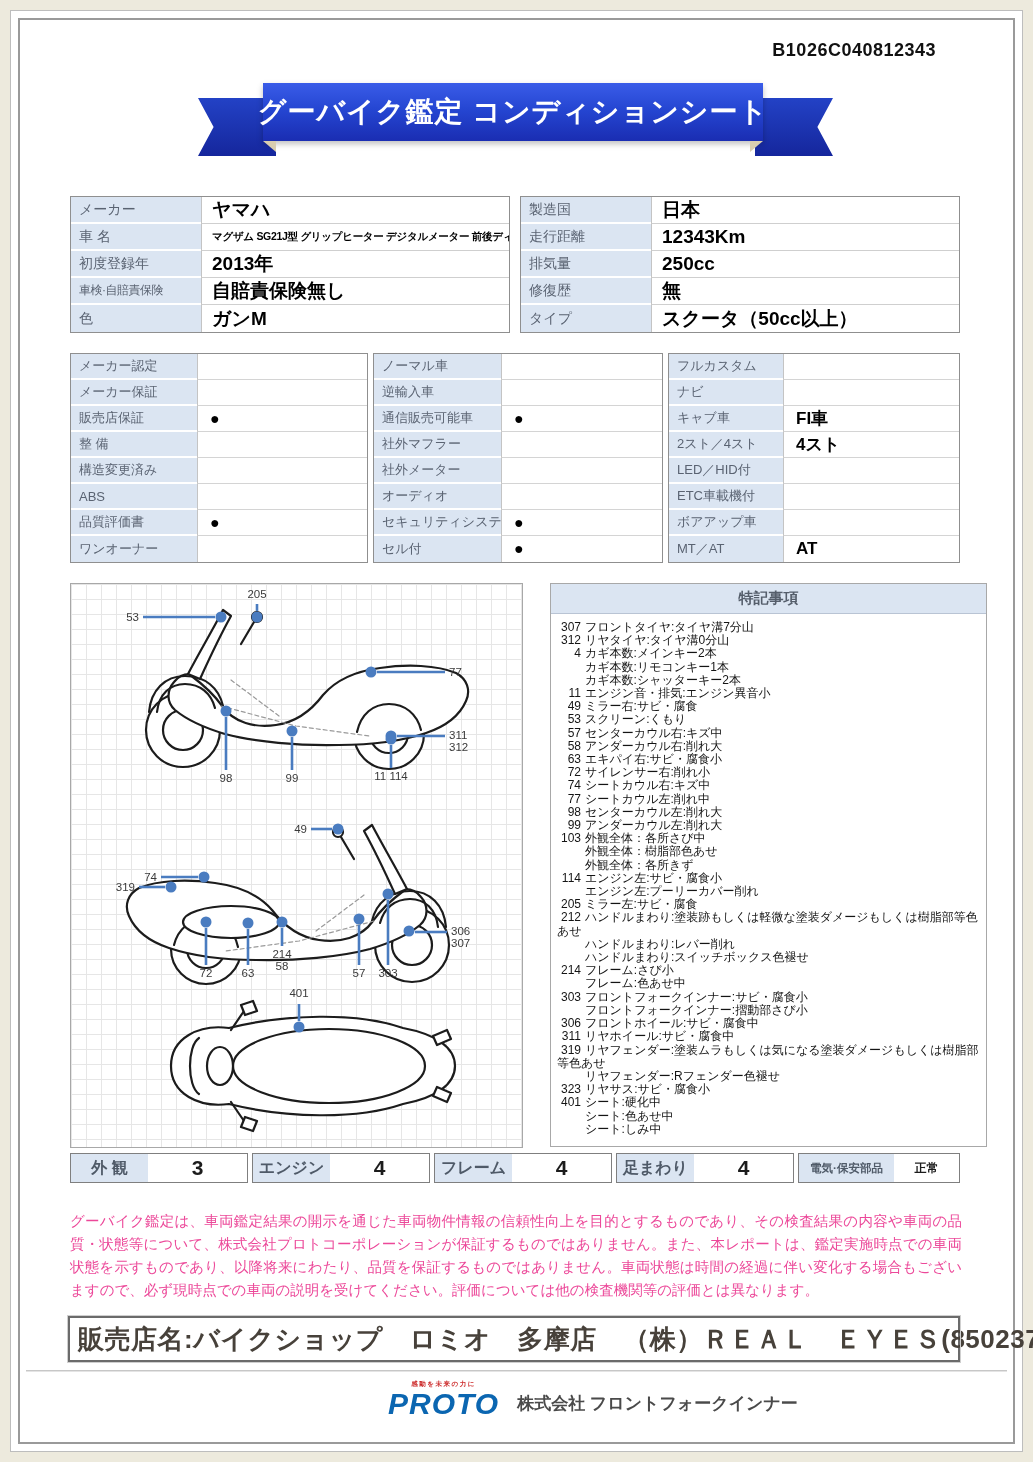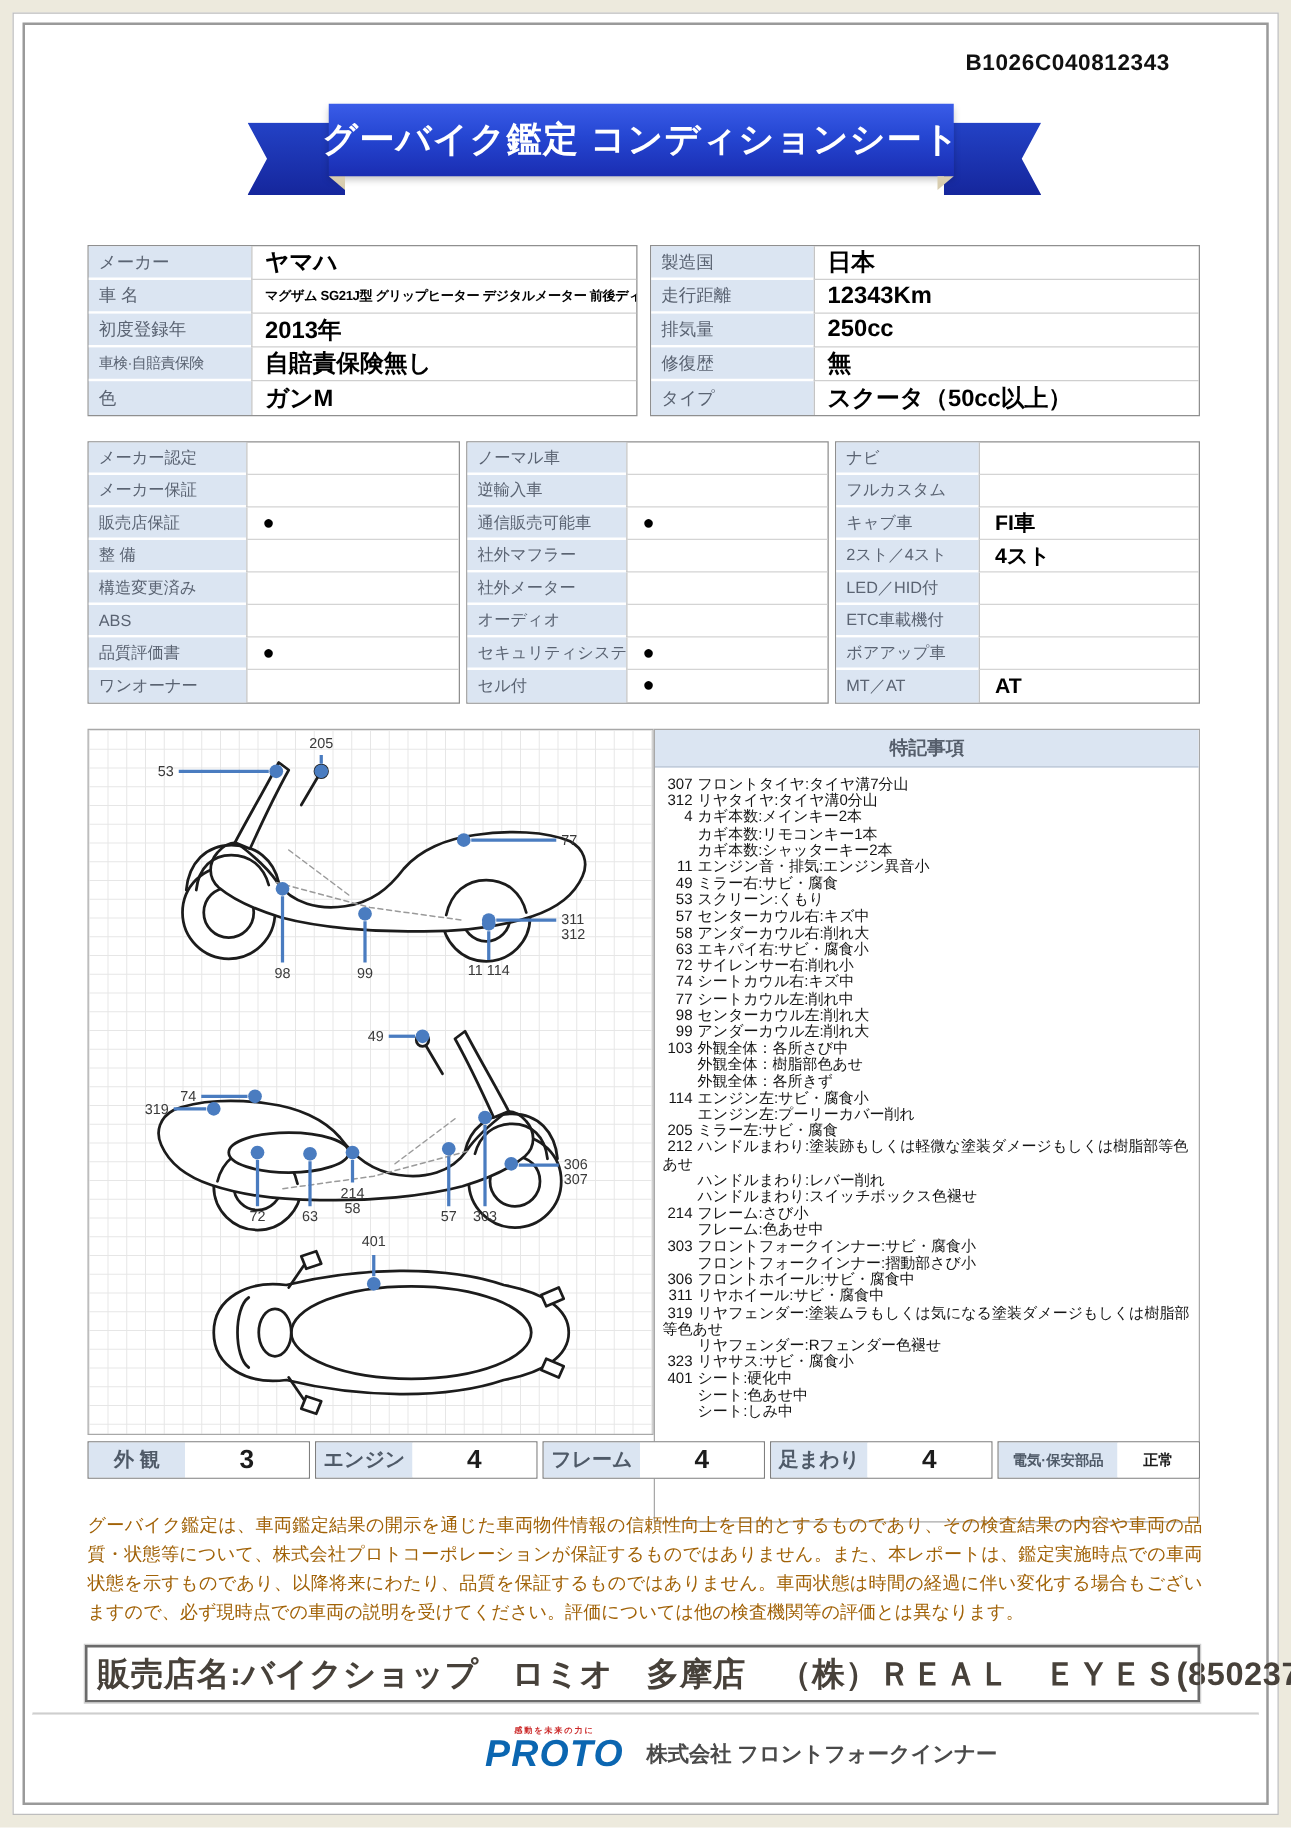--- a/index.html
+++ b/index.html
@@ -101,21 +101,21 @@
   #diagram-svg path, #diagram-svg circle, #diagram-svg ellipse
     { stroke:#1c1c1c; stroke-width:2.2; fill:none; stroke-linejoin:round; stroke-linecap:round; }
   #diagram-svg .fill { fill:#fff; }
   #diagram-svg .dash { stroke:#9a9a9a; stroke-width:1.2; stroke-dasharray:4 3; }
   #diagram-svg .callout-line { stroke:var(--callout_blue); stroke-width:2.6; }
   #diagram-svg .callout-dot  { fill:var(--callout_blue); stroke:none; }
   #diagram-svg .callout-num  { fill:#3a3a3a; font-size:11.5px; font-weight:500; stroke:none;
                                font-family:"Liberation Sans","DejaVu Sans",sans-serif; }
 
   .notes-panel {
-    position:absolute; left:503px; top:563px; width:437px; height:635px;
+    position:absolute; left:530px; top:563px; width:437px; height:564px;
     border:1px solid #a8a8a8; background:#fff; overflow:hidden;
   }
   .notes-header {
     height:30px; background:var(--cell_blue); border-bottom:1px solid #b9c4d4;
     display:flex; align-items:center; justify-content:center;
     font-size:15px; font-weight:700; color:#555e6b;
   }
   .notes-list { padding:7px 6px 0 6px; font-size:12px; line-height:13.2px; color:#141414; }
   .note-line { margin:0; }
   .note-code { display:inline-block; width:24px; text-align:right; margin-right:4px; }
@@ -135,21 +135,21 @@
   .score-pair.p0 .score-label,.score-pair.p1 .score-label,
   .score-pair.p2 .score-label,.score-pair.p3 .score-label { width:77px; }
   .score-pair.p0 .score-value,.score-pair.p1 .score-value,
   .score-pair.p2 .score-value,.score-pair.p3 .score-value { width:99px; }
   .score-pair.p4 .score-label { width:95px; font-size:11.5px;text-align:center; }
   .score-pair.p4 .score-value { width:65px; font-size:12px; }
 
   
   .disclaimer {
     position:absolute; left:50px; top:1190px; width:892px;
-    font-size:14.5px; line-height:23px; color:#a16207; text-align:justify;
+    font-size:14.5px; line-height:23px; color:#ec4899; text-align:justify;
   }
   .seller-box {
     position:absolute; left:48px; top:1296px; width:892px; height:46px;
     border:2px solid #6b6b6b; outline:1px solid #cfcfcf; background:#fff;
     display:flex; align-items:center; padding-left:8px;
   }
   .seller-box span {
     font-size:26px; font-weight:700; color:#47413a; letter-spacing:.5px; white-space:nowrap;
   }
   .footer-divider {
@@ -290,25 +290,25 @@
             <div class="equip-label">セキュリティシステム</div>
             <div class="equip-value mark">●</div>
           </div>
           <div class="equip-row">
             <div class="equip-label">セル付</div>
             <div class="equip-value mark">●</div>
           </div>
         </div>
       <div class="equip-col c3" id="equip-c3">
           <div class="equip-row">
+            <div class="equip-label">フルカスタム</div>
+            <div class="equip-value"></div>
+          </div>
+          <div class="equip-row">
             <div class="equip-label">ナビ</div>
-            <div class="equip-value"></div>
-          </div>
-          <div class="equip-row">
-            <div class="equip-label">フルカスタム</div>
             <div class="equip-value"></div>
           </div>
           <div class="equip-row">
             <div class="equip-label">キャブ車</div>
             <div class="equip-value">FI車</div>
           </div>
           <div class="equip-row">
             <div class="equip-label">2スト／4スト</div>
             <div class="equip-value">4スト</div>
           </div>

